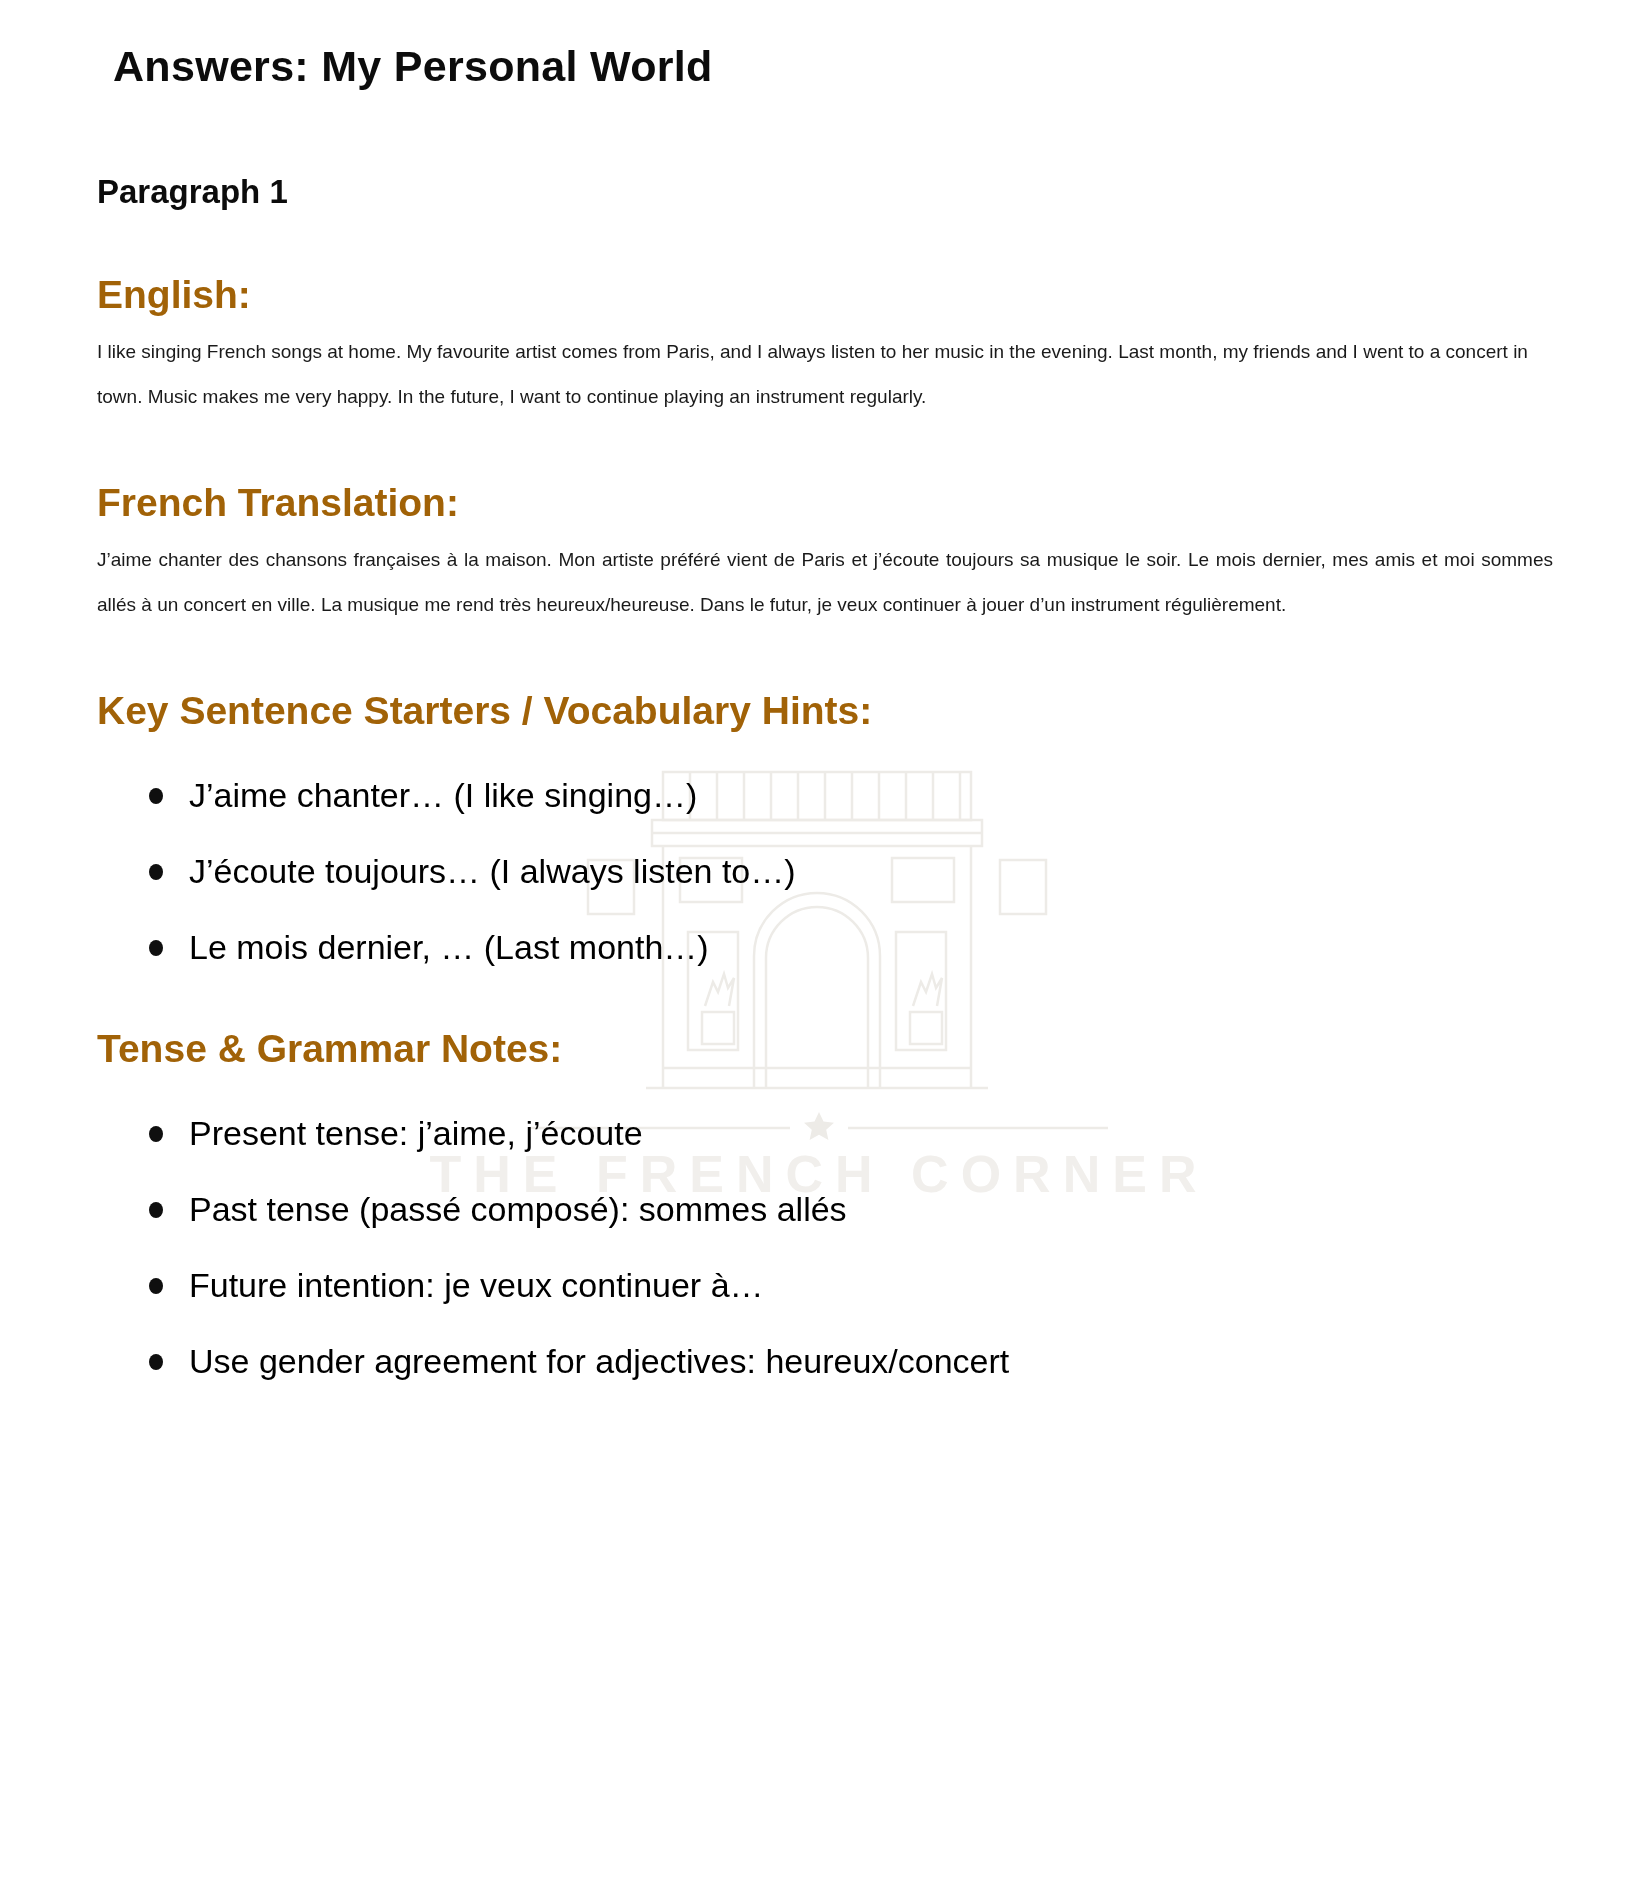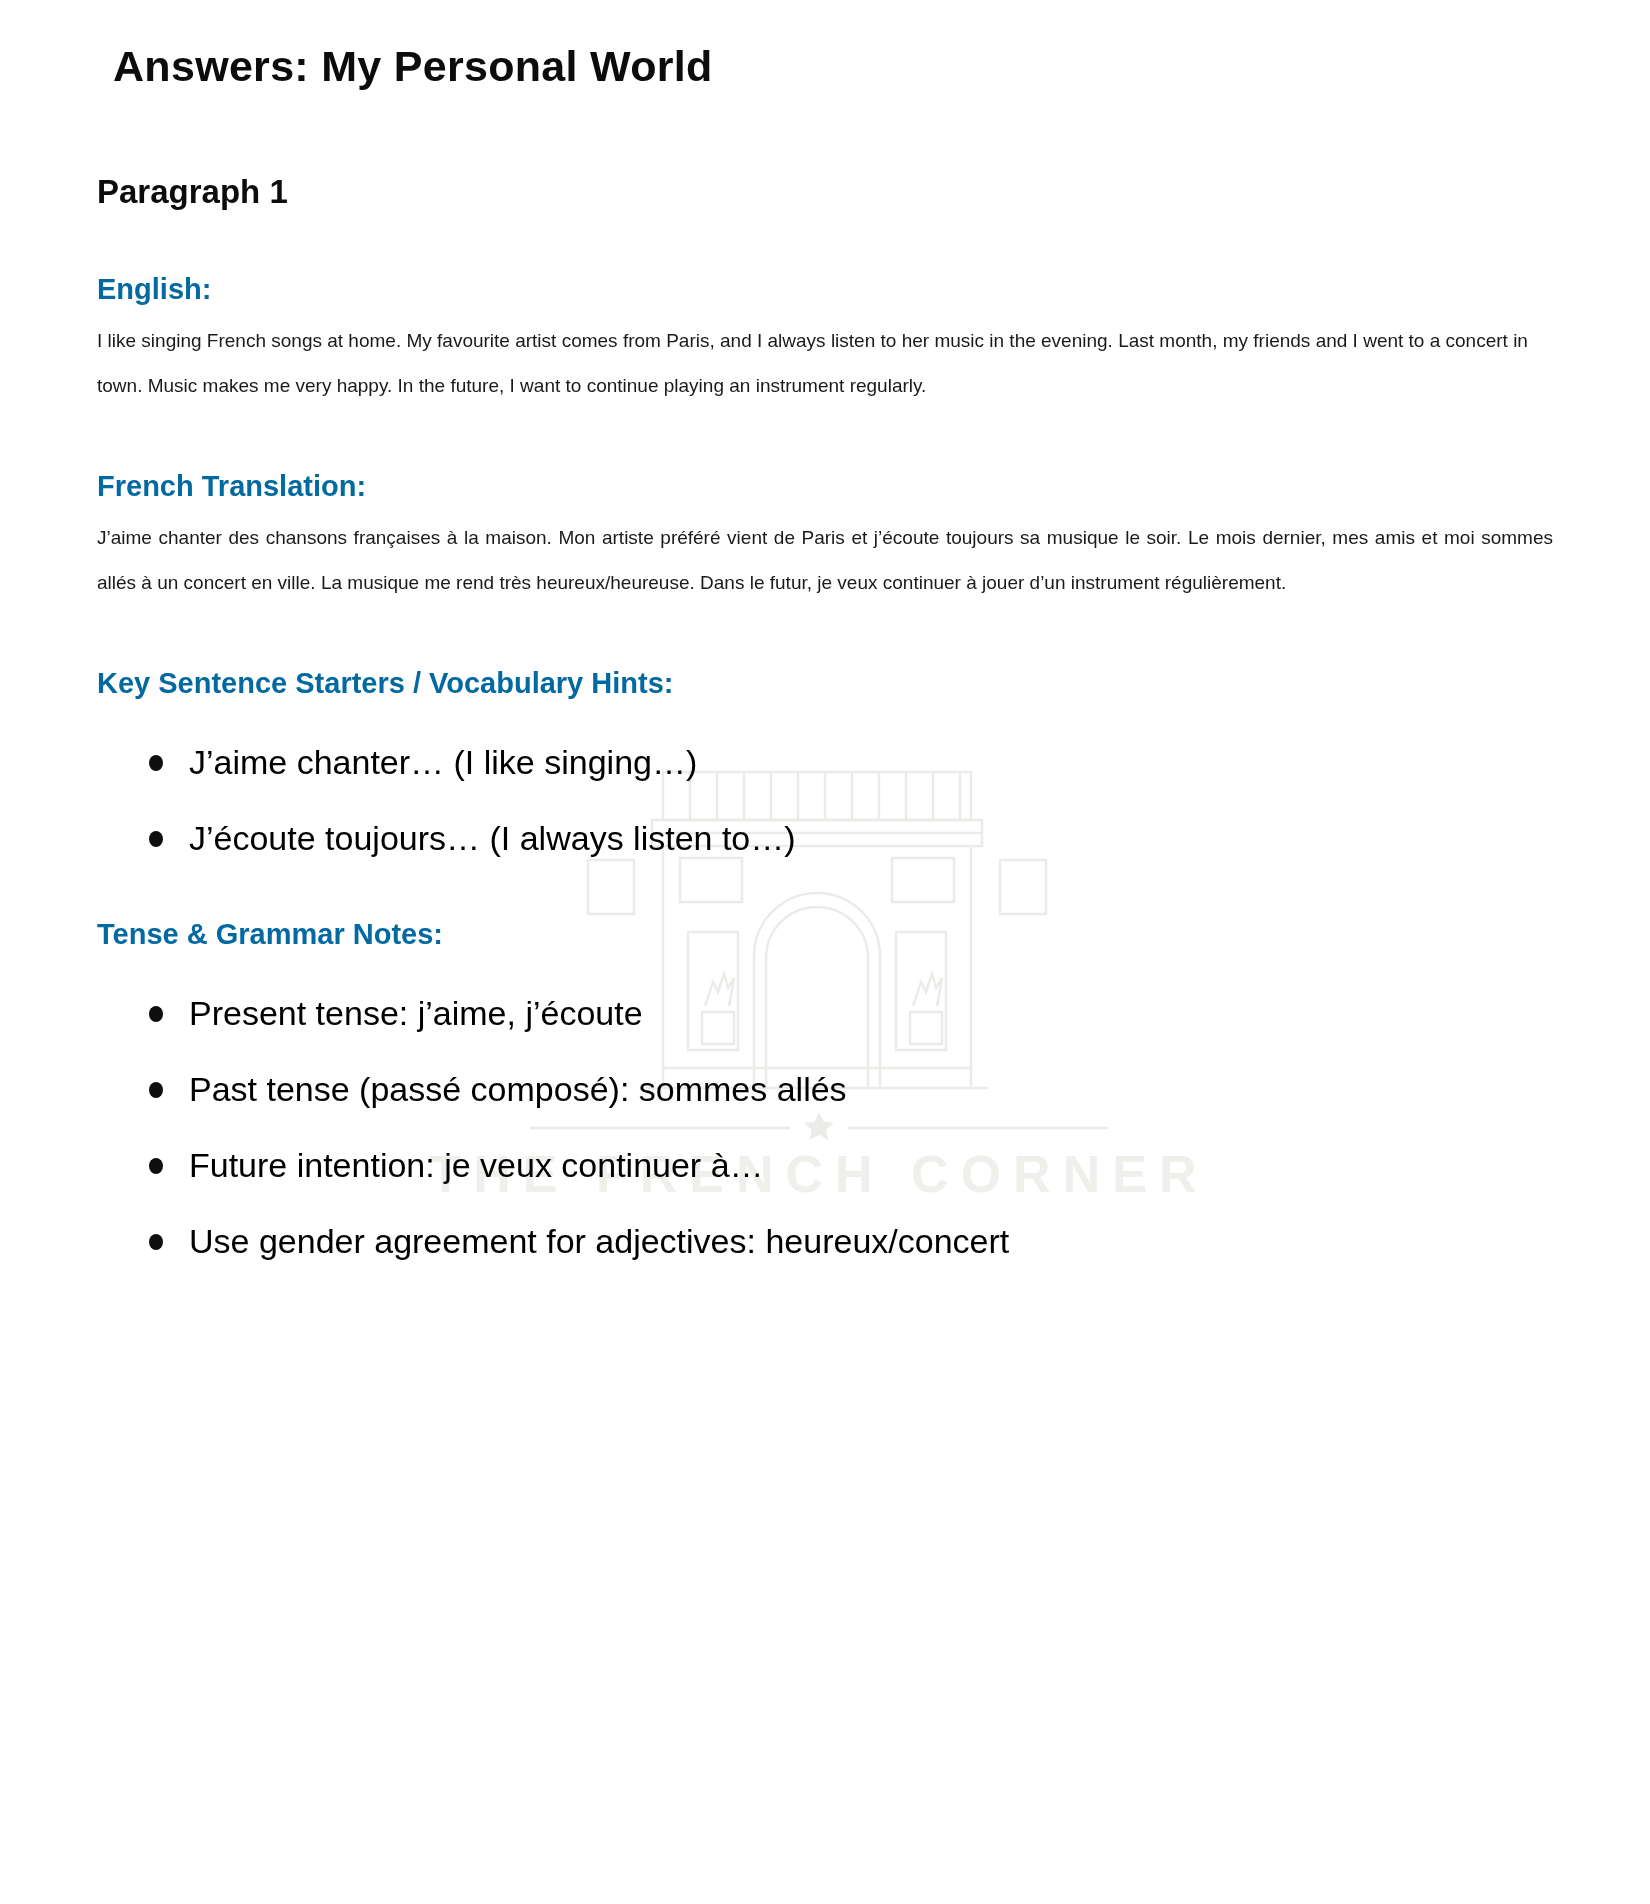--- a/index.html
+++ b/index.html
@@ -29,23 +29,23 @@
     letter-spacing: 0.3px;
   }
   .para-heading {
     margin: 82px 0 0 0;
     font-size: 33px;
     font-weight: 700;
     color: #0c0c0c;
   }
   .sub-heading {
     margin: 62px 0 0 0;
-    font-size: 29px;
+    font-size: 39px;
     font-weight: 700;
-    color: #0369a1;
+    color: #a16207;
   }
   .body-text {
     margin: 12px 0 0 0;
     font-size: 19px;
     line-height: 45px;
     color: #1a1a1a;
   }
   .body-text.justified { text-align: justify; }
   ul.bullets {
     list-style: none;
@@ -120,20 +120,21 @@
     <h3 class="sub-heading">English:</h3>
     <p class="body-text">I like singing French songs at home. My favourite artist comes from Paris, and I always listen to her music in the evening. Last month, my friends and I went to a concert in town. Music makes me very happy. In the future, I want to continue playing an instrument regularly.</p>
 
     <h3 class="sub-heading">French Translation:</h3>
     <p class="body-text justified">J’aime chanter des chansons françaises à la maison. Mon artiste préféré vient de Paris et j’écoute toujours sa musique le soir. Le mois dernier, mes amis et moi sommes allés à un concert en ville. La musique me rend très heureux/heureuse. Dans le futur, je veux continuer à jouer d’un instrument régulièrement.</p>
 
     <h3 class="sub-heading">Key Sentence Starters / Vocabulary Hints:</h3>
     <ul class="bullets">
       <li>J’aime chanter… (I like singing…)</li>
       <li>J’écoute toujours… (I always listen to…)</li>
+      <li>Le mois dernier, … (Last month…)</li>
     </ul>
 
     <h3 class="sub-heading grammar-heading">Tense &amp; Grammar Notes:</h3>
     <ul class="bullets">
       <li>Present tense: j’aime, j’écoute</li>
       <li>Past tense (passé composé): sommes allés</li>
       <li>Future intention: je veux continuer à…</li>
       <li>Use gender agreement for adjectives: heureux/concert</li>
     </ul>
 

